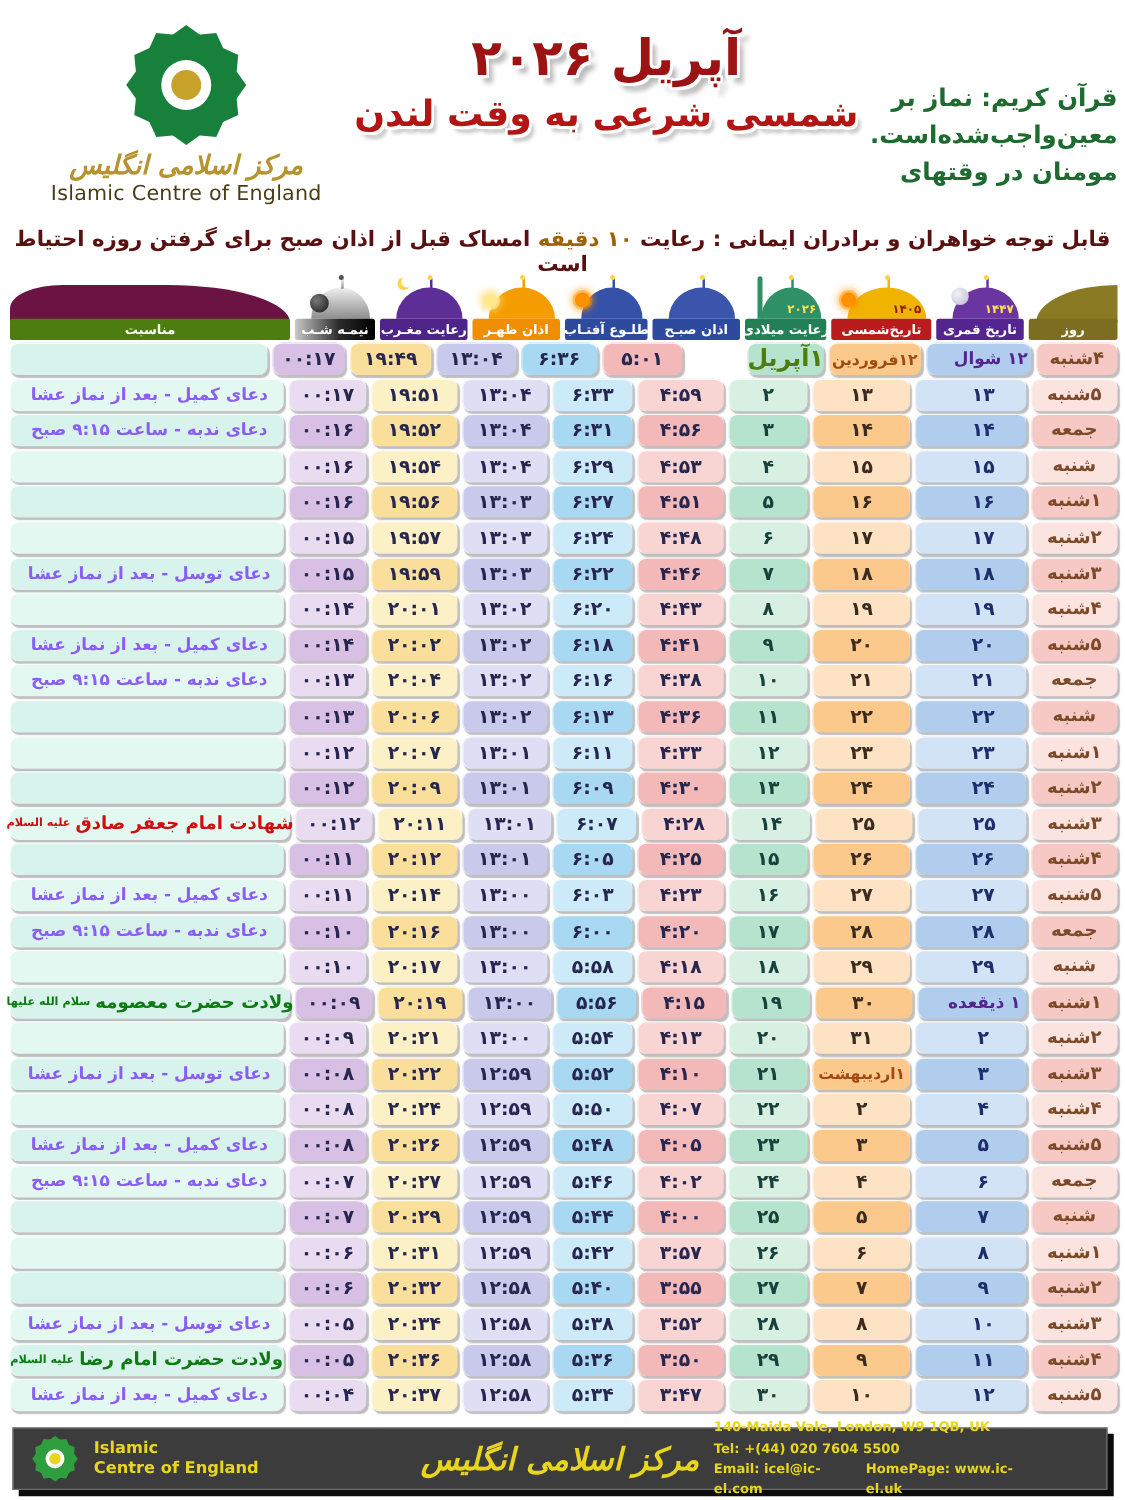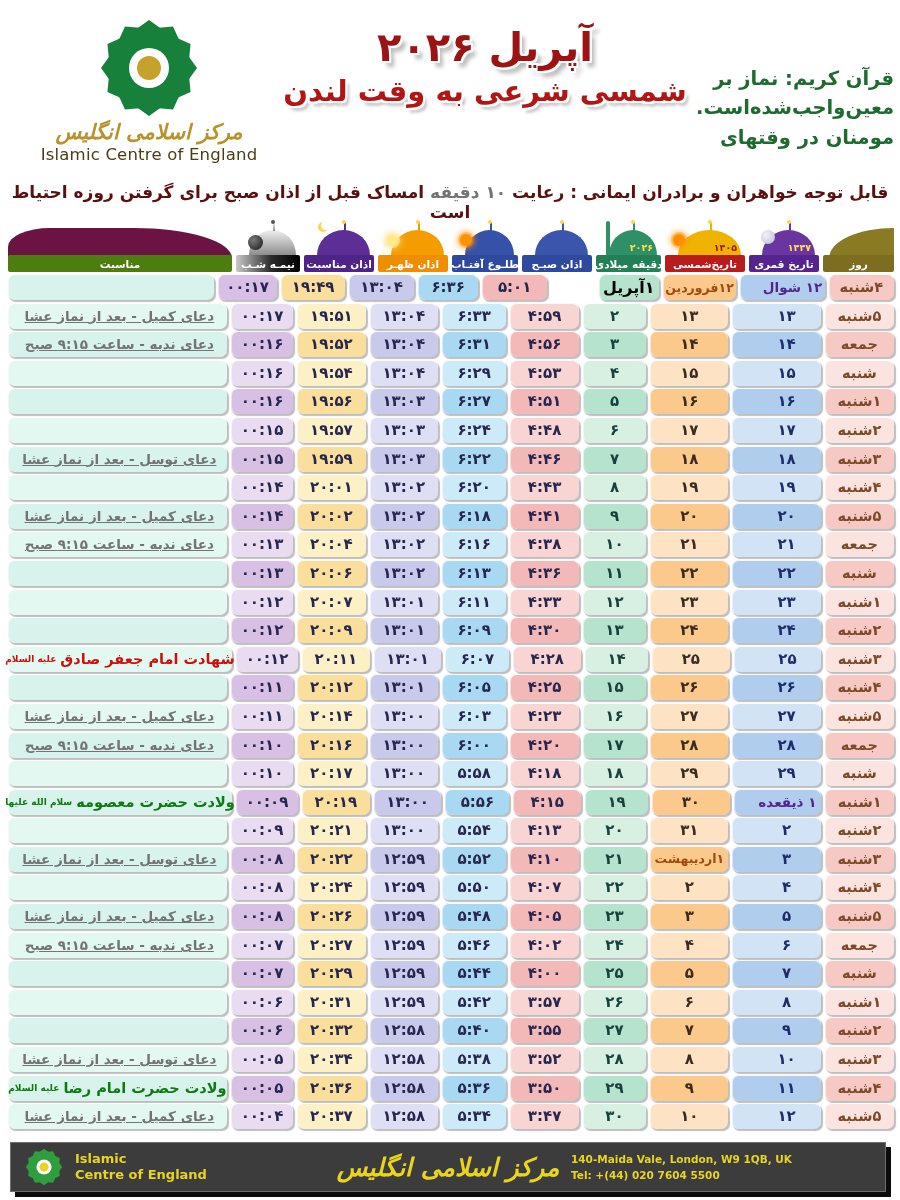--- a/index.html
+++ b/index.html
@@ -14,21 +14,21 @@
   .main-title{font-size:40px;font-weight:bold;color:#9c1313;line-height:1.05;
       text-shadow:-2px -2px 0 #fff,2px -2px 0 #fff,-2px 2px 0 #fff,2px 2px 0 #fff,
                   0 -2px 0 #fff,0 2px 0 #fff,-2px 0 0 #fff,2px 0 0 #fff,5px 6px 4px #b9b9b9;}
   .sub-title{font-size:29px;font-weight:bold;color:#b31414;margin-top:6px;
       text-shadow:-2px -2px 0 #fff,2px -2px 0 #fff,-2px 2px 0 #fff,2px 2px 0 #fff,
                   0 -2px 0 #fff,0 2px 0 #fff,-2px 0 0 #fff,2px 0 0 #fff,4px 5px 3px #c9c9c9;}
   .quran-block{position:absolute;right:6px;top:64px;width:240px;text-align:right;direction:rtl;
       font-size:19.5px;font-weight:bold;color:#1e6b30;line-height:1.5;}
   .notice{position:absolute;left:0;top:182px;width:100%;text-align:center;direction:rtl;
       font-size:17px;font-weight:bold;color:#5a1010;}
-  .notice .hl{color:#737373;}
+  .notice .hl{color:#a16207;}
   
   .ptable{position:absolute;left:8px;top:226px;width:886px;}
   .thead{position:relative;display:flex;gap:4px;height:46px;align-items:flex-end;}
   .hcell{position:relative;height:46px;}
   .hband{position:absolute;left:0;right:0;bottom:0;height:17px;border-radius:2px;
       display:flex;align-items:center;justify-content:center;
       color:#fff;font-size:10.5px;font-weight:bold;direction:rtl;white-space:nowrap;}
   .hdome{position:absolute;bottom:17px;right:4px;left:13px;height:25px;
       border-radius:50% 50% 0 0 / 100% 100% 0 0;}
   .hdome::before{content:"";position:absolute;top:-7px;left:50%;width:2px;height:8px;background:inherit;}
@@ -84,24 +84,24 @@
   .cell{border-radius:7px;display:flex;align-items:center;justify-content:center;
       font-size:15px;font-weight:bold;color:#26264f;direction:rtl;white-space:nowrap;
       box-shadow:inset 0 1px 0 rgba(255,255,255,.85),inset 1px 0 0 rgba(255,255,255,.5),
                  1.5px 2px 1px rgba(110,110,110,.45);}
   .c-day{color:#7c4a28;font-size:14.5px;}
   .c-qamari{color:#1d2d6b;padding-left:20px;}
   .c-qamari.named{color:#55258f;font-size:13.5px;}
   .c-shamsi{color:#3a2a20;}
   .c-shamsi.named{color:#a04a10;font-size:12.5px;}
   .c-miladi{color:#17413a;}
-  .c-miladi.named{color:#000000;font-size:16px;margin-left:48px;}
+  .c-miladi.named{color:#4d7c0f;font-size:19px;margin-left:48px;}
   .c-occasion{justify-content:center;font-size:13.5px;gap:4px;}
   .occ-hon{font-size:9px;}
-  .occ-dua{color:#737373;text-decoration:underline;}
+  .occ-dua{color:#8b5cf6;}
   .occ-martyr{color:#cf0e0e;font-size:14.5px;}
   .occ-birth{color:#0e7a12;font-size:14.5px;}
   
   .trow:nth-child(odd) .c-occasion{background:#d7f3eb;} .trow:nth-child(even) .c-occasion{background:#e2f8f1;}
   .trow:nth-child(odd) .c-midnight{background:#d8c0e4;} .trow:nth-child(even) .c-midnight{background:#e9dcf1;}
   .trow:nth-child(odd) .c-maghrib{background:#f9df9b;} .trow:nth-child(even) .c-maghrib{background:#fcf0c6;}
   .trow:nth-child(odd) .c-dhuhr{background:#c9c9ec;} .trow:nth-child(even) .c-dhuhr{background:#dedef4;}
   .trow:nth-child(odd) .c-sunrise{background:#a9d9f2;} .trow:nth-child(even) .c-sunrise{background:#cdeaf8;}
   .trow:nth-child(odd) .c-fajr{background:#f3b9b9;} .trow:nth-child(even) .c-fajr{background:#f8d5d3;}
   .trow:nth-child(odd) .c-miladi{background:#b5e3cd;} .trow:nth-child(even) .c-miladi{background:#d7f0e2;}
@@ -173,21 +173,21 @@
         <div class="hdome"></div>
         <span class="moon-dark"></span>
         <div class="hband">
             <span>نیمـه شـب</span>
           </div>
       </div>
       <div class="hcell w-mag th-purple">
         <div class="hdome"></div>
         <span class="crescent"></span>
         <div class="hband">
-            <span>اذان مناسبت</span>
+            <span>رعایت مغـرب</span>
           </div>
       </div>
       <div class="hcell w-dhr th-orange">
         <div class="hdome"></div>
         <span class="sun-pale"></span>
         <div class="hband">
             <span>اذان ظهـر</span>
           </div>
       </div>
       <div class="hcell w-sun th-bluesun">
@@ -201,21 +201,21 @@
         <div class="hdome"></div>
         <div class="hband">
             <span>اذان صبـح</span>
           </div>
       </div>
       <div class="hcell w-mil th-green">
         <div class="hdome"></div>
         <span class="minaret"></span>
         <span class="hyear">۲۰۲۶</span>
         <div class="hband">
-            <span>دقیقه میلادی</span>
+            <span>رعایت میلادی</span>
           </div>
       </div>
       <div class="hcell w-shm th-amber">
         <div class="hdome"></div>
         <span class="sun-orange"></span>
         <span class="hyear">۱۴۰۵</span>
         <div class="hband">
             <span>تاریخ‌شمسی</span>
           </div>
       </div>
@@ -708,16 +708,20 @@
       <circle r="12" fill="#e8d51e"></circle>
     </svg>
     <div class="f-org">
       <div>Islamic</div>
       <div>Centre of England</div>
     </div>
     <div class="f-callig">مرکز اسلامی انگلیس</div>
     <div class="f-right">
       <div>140-Maida Vale, London, W9 1QB, UK</div>
       <div>Tel: +(44)  020  7604  5500</div>
+      <div class="f-line3">
+        <span>Email: icel@ic-el.com</span>
+        <span>HomePage: www.ic-el.uk</span>
+      </div>
     </div>
   </div>
 
 </div>
 
 </body></html>

